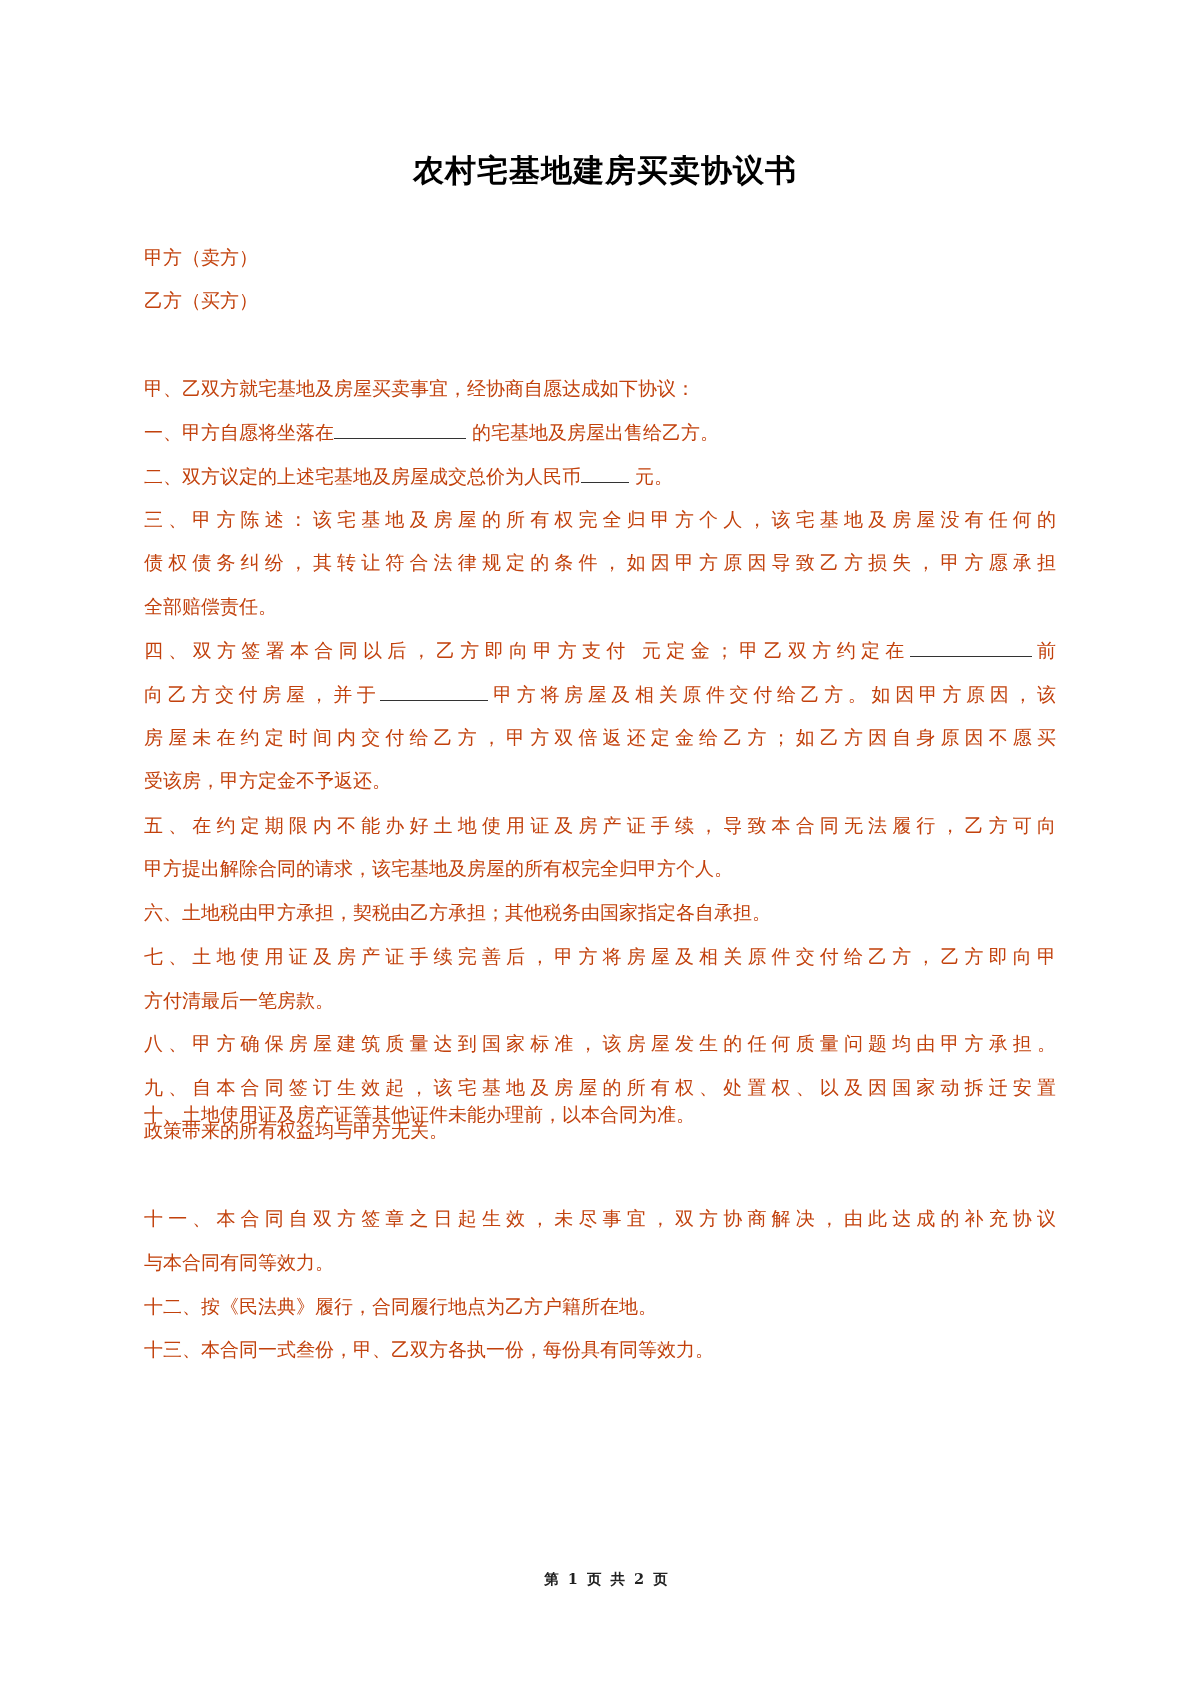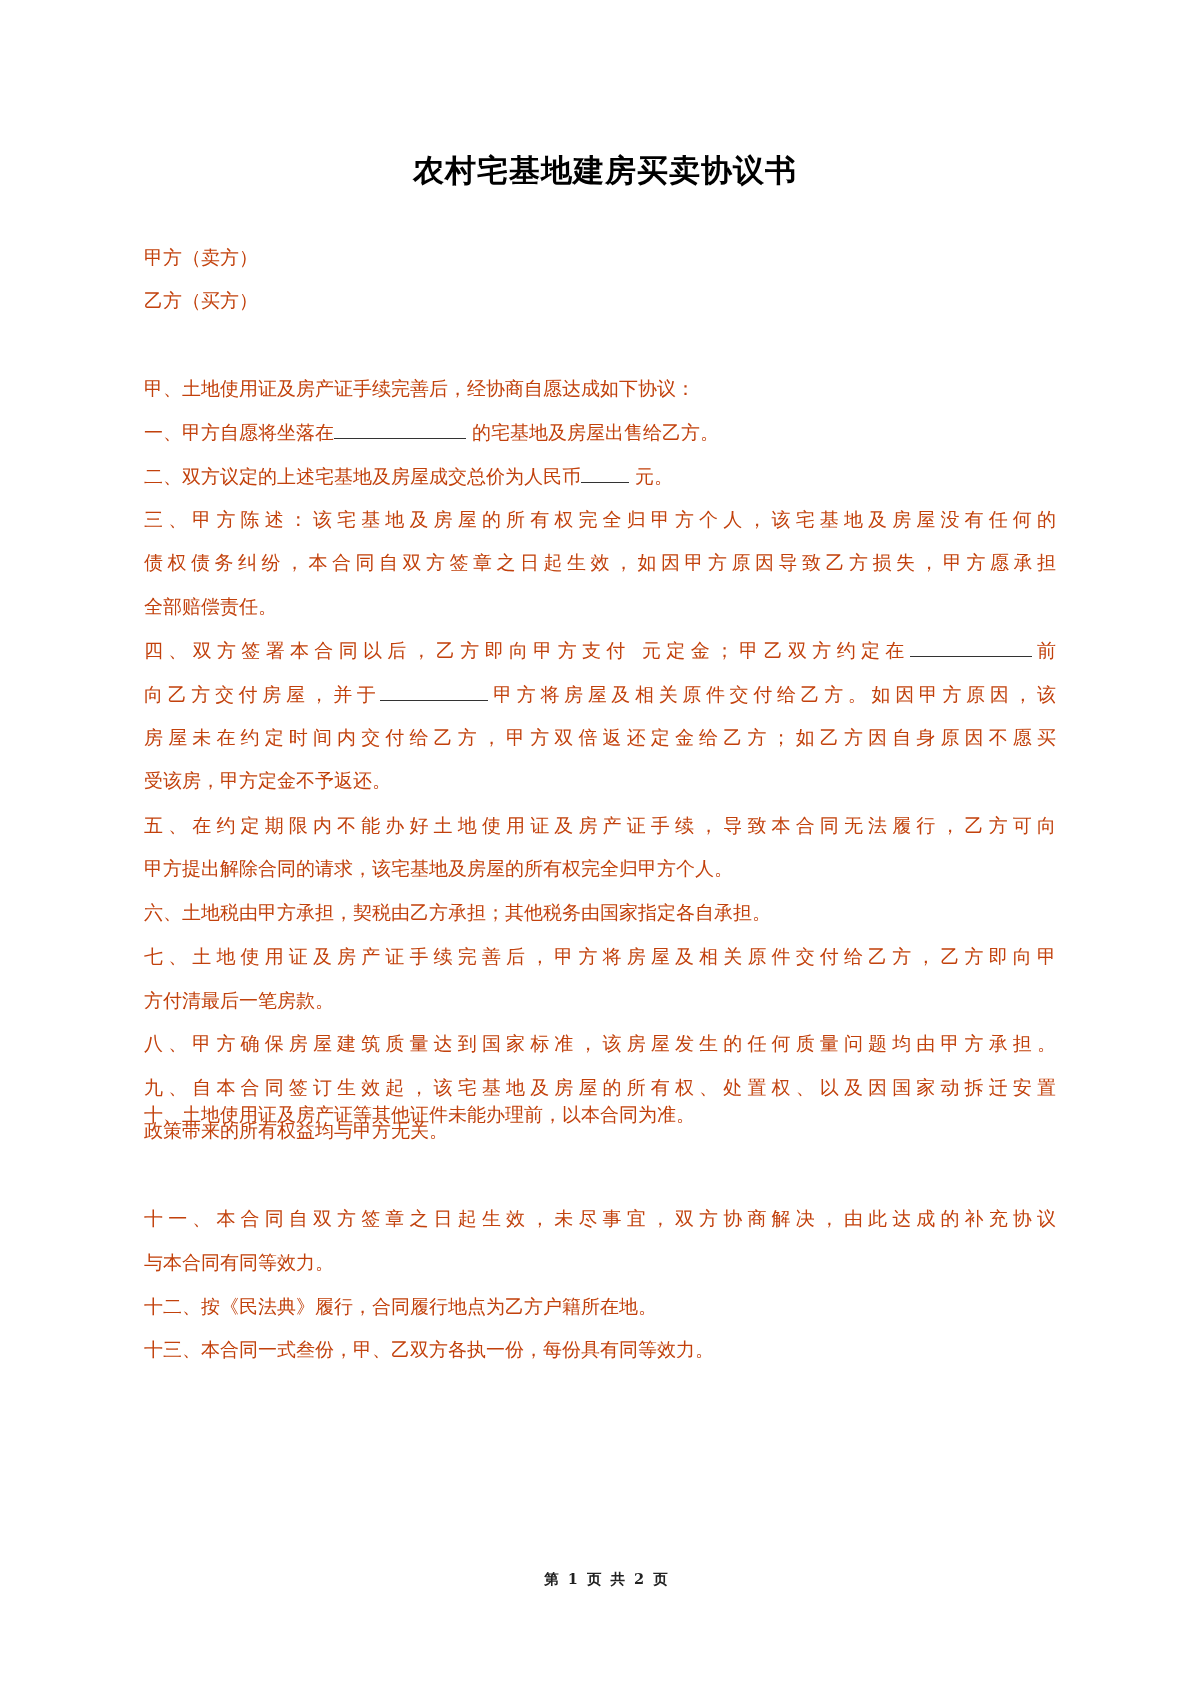--- a/index.html
+++ b/index.html
@@ -15,32 +15,32 @@
 </style>
 </head>
 <body>
 
 <div>
   <div class="title">农村宅基地建房买卖协议书</div>
 
   <div class="line" style="top:243px">甲方（卖方）</div>
   <div class="line" style="top:286px">乙方（买方）</div>
 
-  <div class="line" style="top:374px">甲、土地使用证及房产证手续完善后，经协商自愿达成如下协议：</div>
+  <div class="line" style="top:374px">甲、乙双方就宅基地及房屋买卖事宜，经协商自愿达成如下协议：</div>
 
   <div class="line" style="top:418px">
     <span>一、甲方自愿将坐落在</span><span class="blank" style="width:132px"></span><span> 的宅基地及房屋出售给乙方。</span>
   </div>
 
   <div class="line" style="top:462px">
     <span>二、双方议定的上述宅基地及房屋成交总价为人民币</span><span class="blank" style="width:48px"></span><span> 元。</span>
   </div>
 
   <div class="line justify" style="top:505px">三、甲方陈述：该宅基地及房屋的所有权完全归甲方个人，该宅基地及房屋没有任何的</div>
-  <div class="line justify" style="top:548px">债权债务纠纷，本合同自双方签章之日起生效，如因甲方原因导致乙方损失，甲方愿承担</div>
+  <div class="line justify" style="top:548px">债权债务纠纷，其转让符合法律规定的条件，如因甲方原因导致乙方损失，甲方愿承担</div>
   <div class="line" style="top:592px">全部赔偿责任。</div>
 
   <div class="line justify" style="top:636px">
     <span>四、双方签署本合同以后，乙方即向甲方支付 元定金；甲乙双方约定在</span><span class="blank" style="width:122px"></span><span>前</span>
   </div>
   <div class="line justify" style="top:680px">
     <span>向乙方交付房屋，并于</span><span class="blank" style="width:108px"></span><span>甲方将房屋及相关原件交付给乙方。如因甲方原因，该</span>
   </div>
   <div class="line justify" style="top:723px">房屋未在约定时间内交付给乙方，甲方双倍返还定金给乙方；如乙方因自身原因不愿买</div>
   <div class="line" style="top:766px">受该房，甲方定金不予返还。</div>

